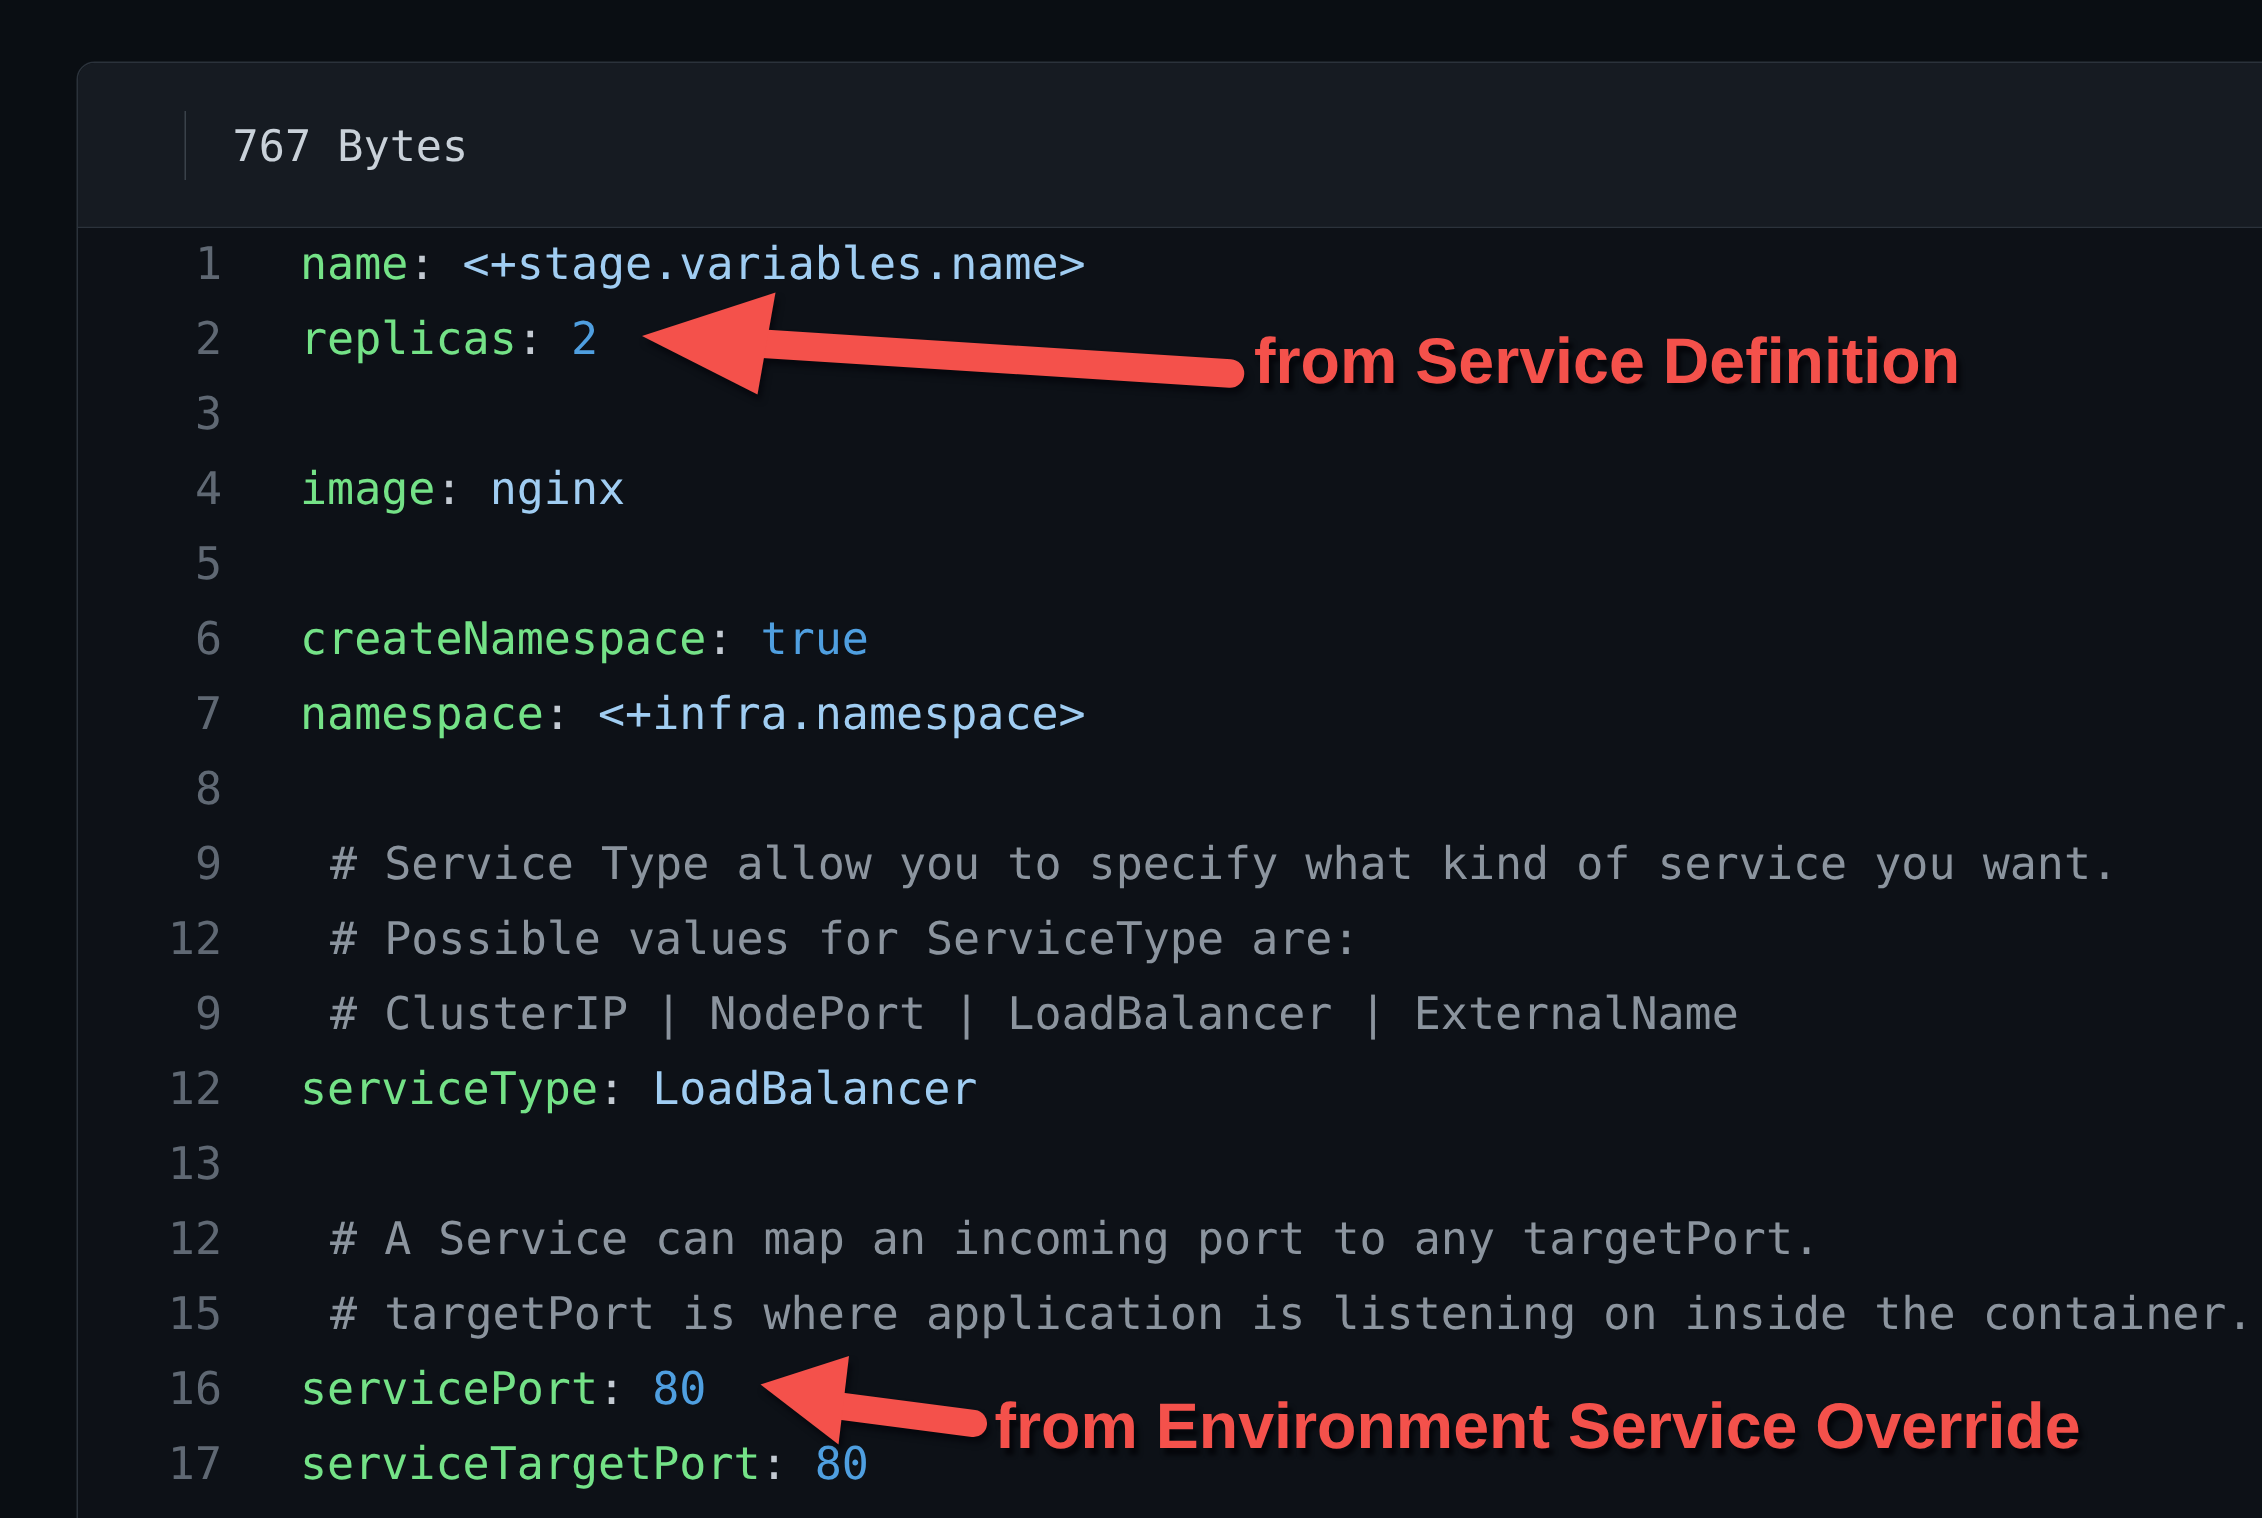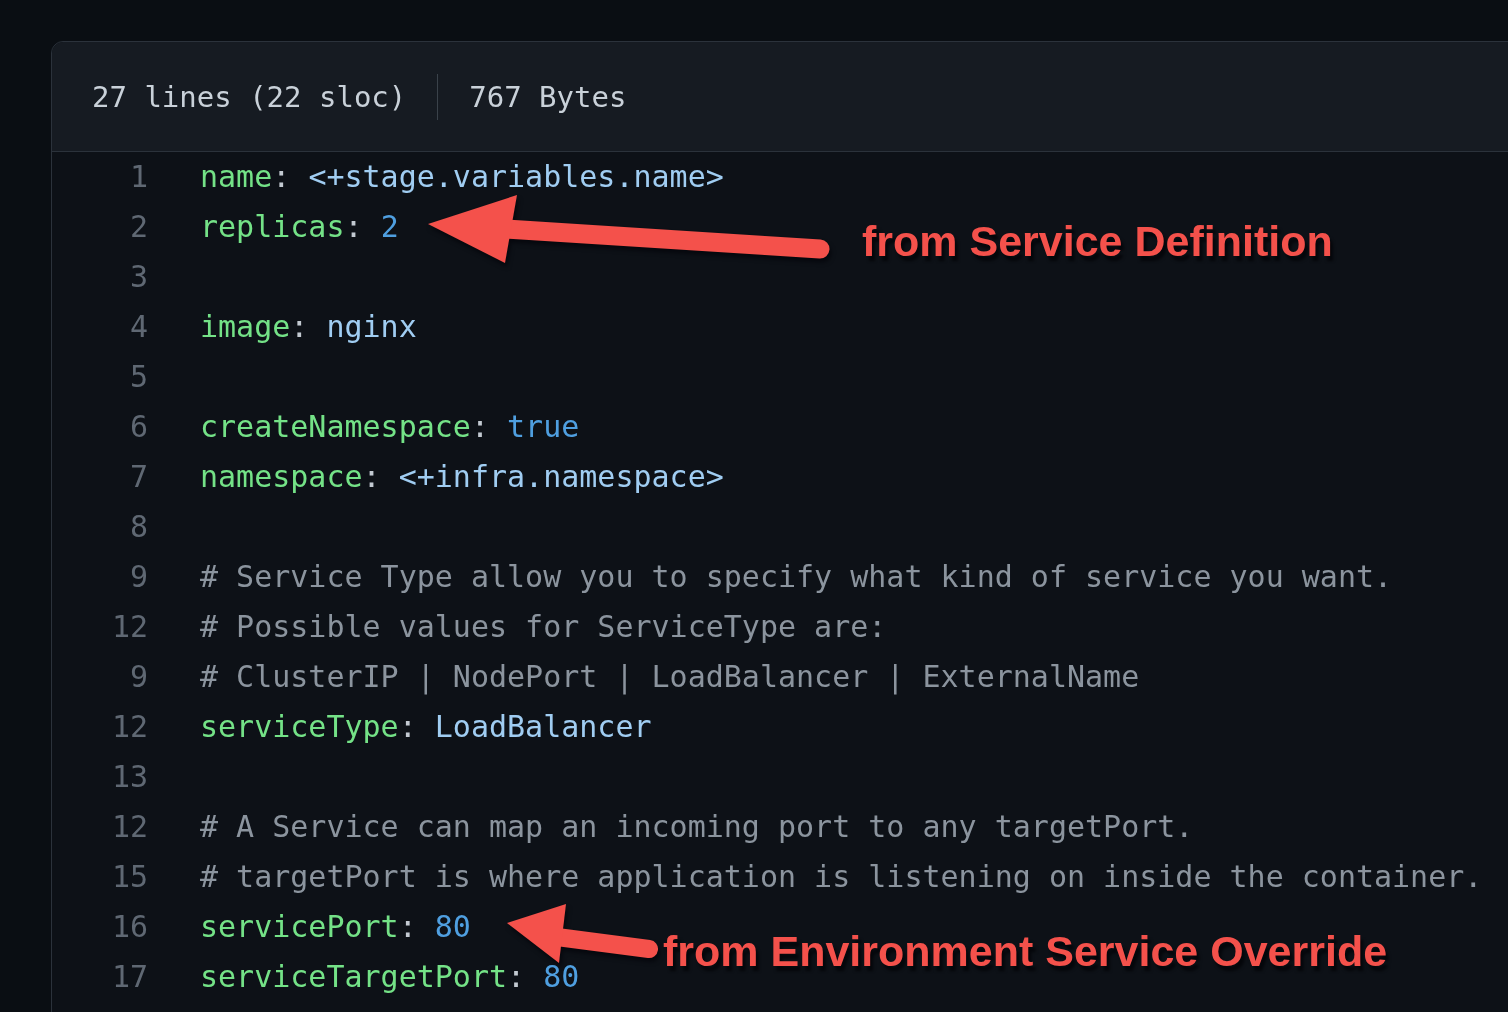--- a/index.html
+++ b/index.html
@@ -42,44 +42,43 @@
     text-align: right;
     color: var(--line_num, #5f6873);
     flex: none;
     cursor: pointer;
   }
   .code { padding-left: 52px; white-space: pre; text-align: center; }
   .tok-key     { color: var(--key_green, #74e287); }
   .tok-punct   { color: var(--punct, #c3cad2); }
   .tok-string  { color: var(--string_blue, #a0cdf2); }
   .tok-const   { color: var(--const_blue, #4f9fe0); }
-  .tok-comment { color: var(--comment, #8b949e); }
+  .tok-comment { color: var(--comment, #8b949e); margin-left: 20px; }
   .annotation-label {
     position: absolute;
     font-family: "Liberation Sans", sans-serif;
     font-weight: bold;
     font-size: 43px;
     line-height: 1;
     color: var(--accent_red, #f4514b);
     text-shadow: 3px 5px 3px rgba(0, 0, 5, 0.65);
     white-space: nowrap;
   }
-  #annotation-label-1 { left: 862px; top: 220px; }
+  #annotation-label-1 { left: 836px; top: 220px; }
   #annotation-label-2 { left: 663px; top: 930px; }
   .annotation-arrow { position: absolute; }
   #arrow-1 { left: 410px; top: 185px; }
   #arrow-2 { left: 493px; top: 893px; }
   .arrow-shape { filter: drop-shadow(2px 4px 2px rgba(0, 0, 5, 0.55)); }
 </style>
 </head>
 <body>
 
 <div class="file-card">
   <div class="file-header">
-    <span>27 lines (22 sloc)</span>
     <span class="header-divider"></span>
     <span>767 Bytes</span>
   </div>
   <div class="code-body">
       <div class="row">
         <span class="ln">1</span>
         <span class="code"><span class="tok-key">name</span><span class="tok-punct">: </span><span class="tok-string">&lt;+stage.variables.name&gt;</span></span>
       </div>
       <div class="row">
         <span class="ln">2</span>

